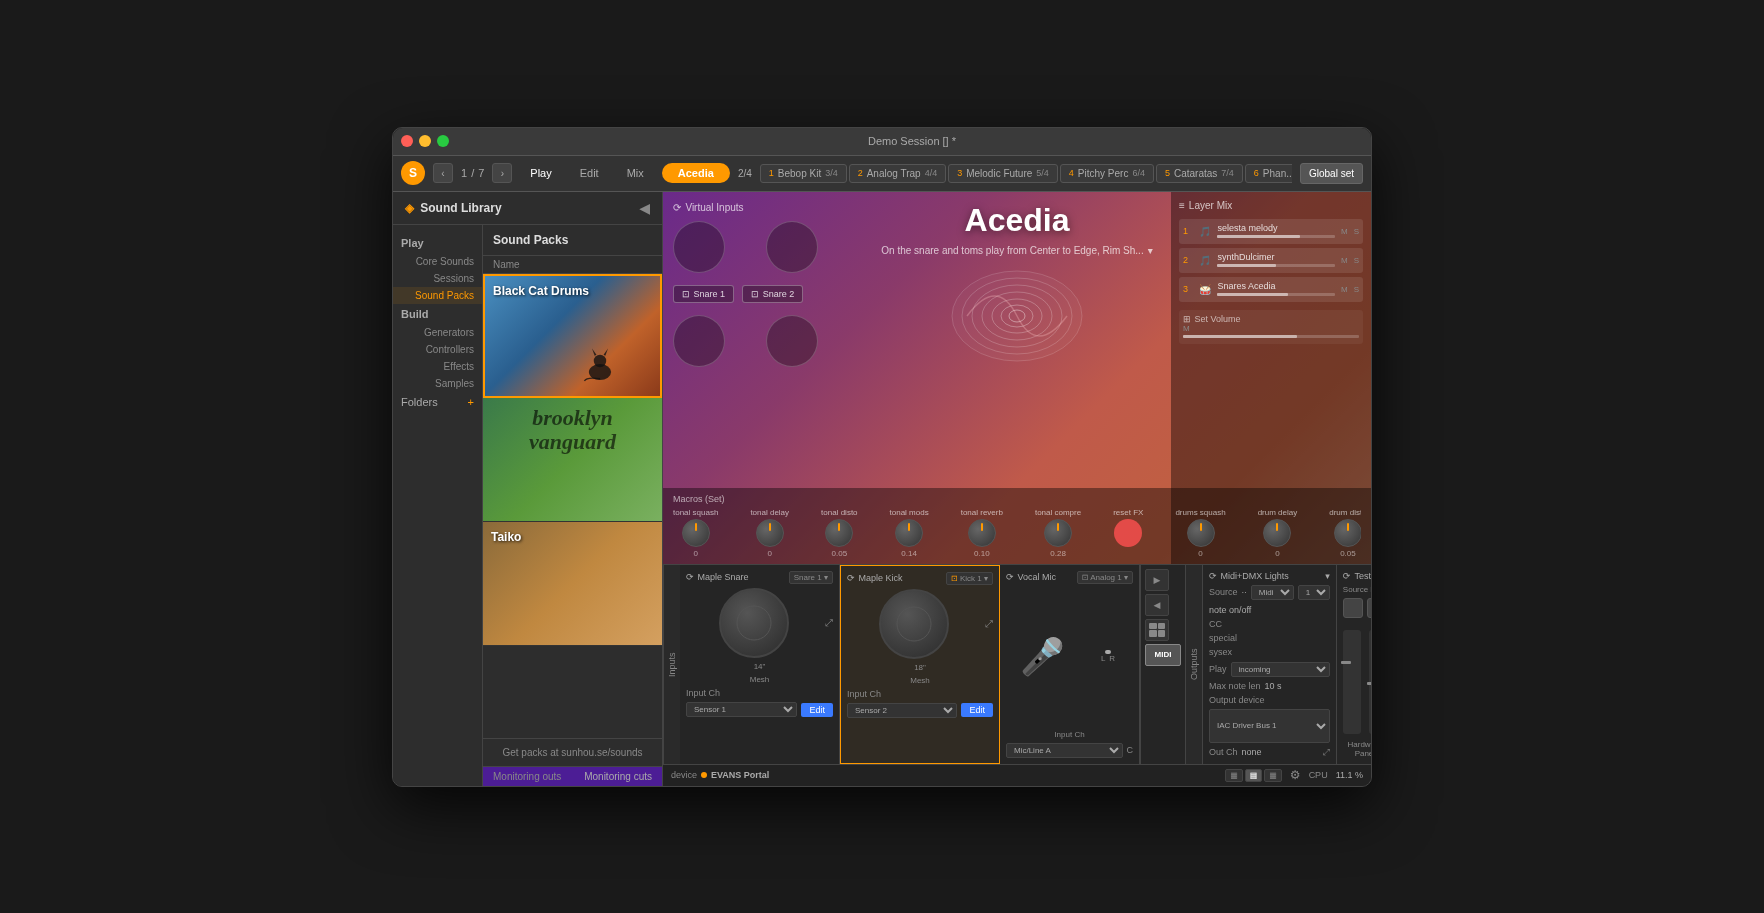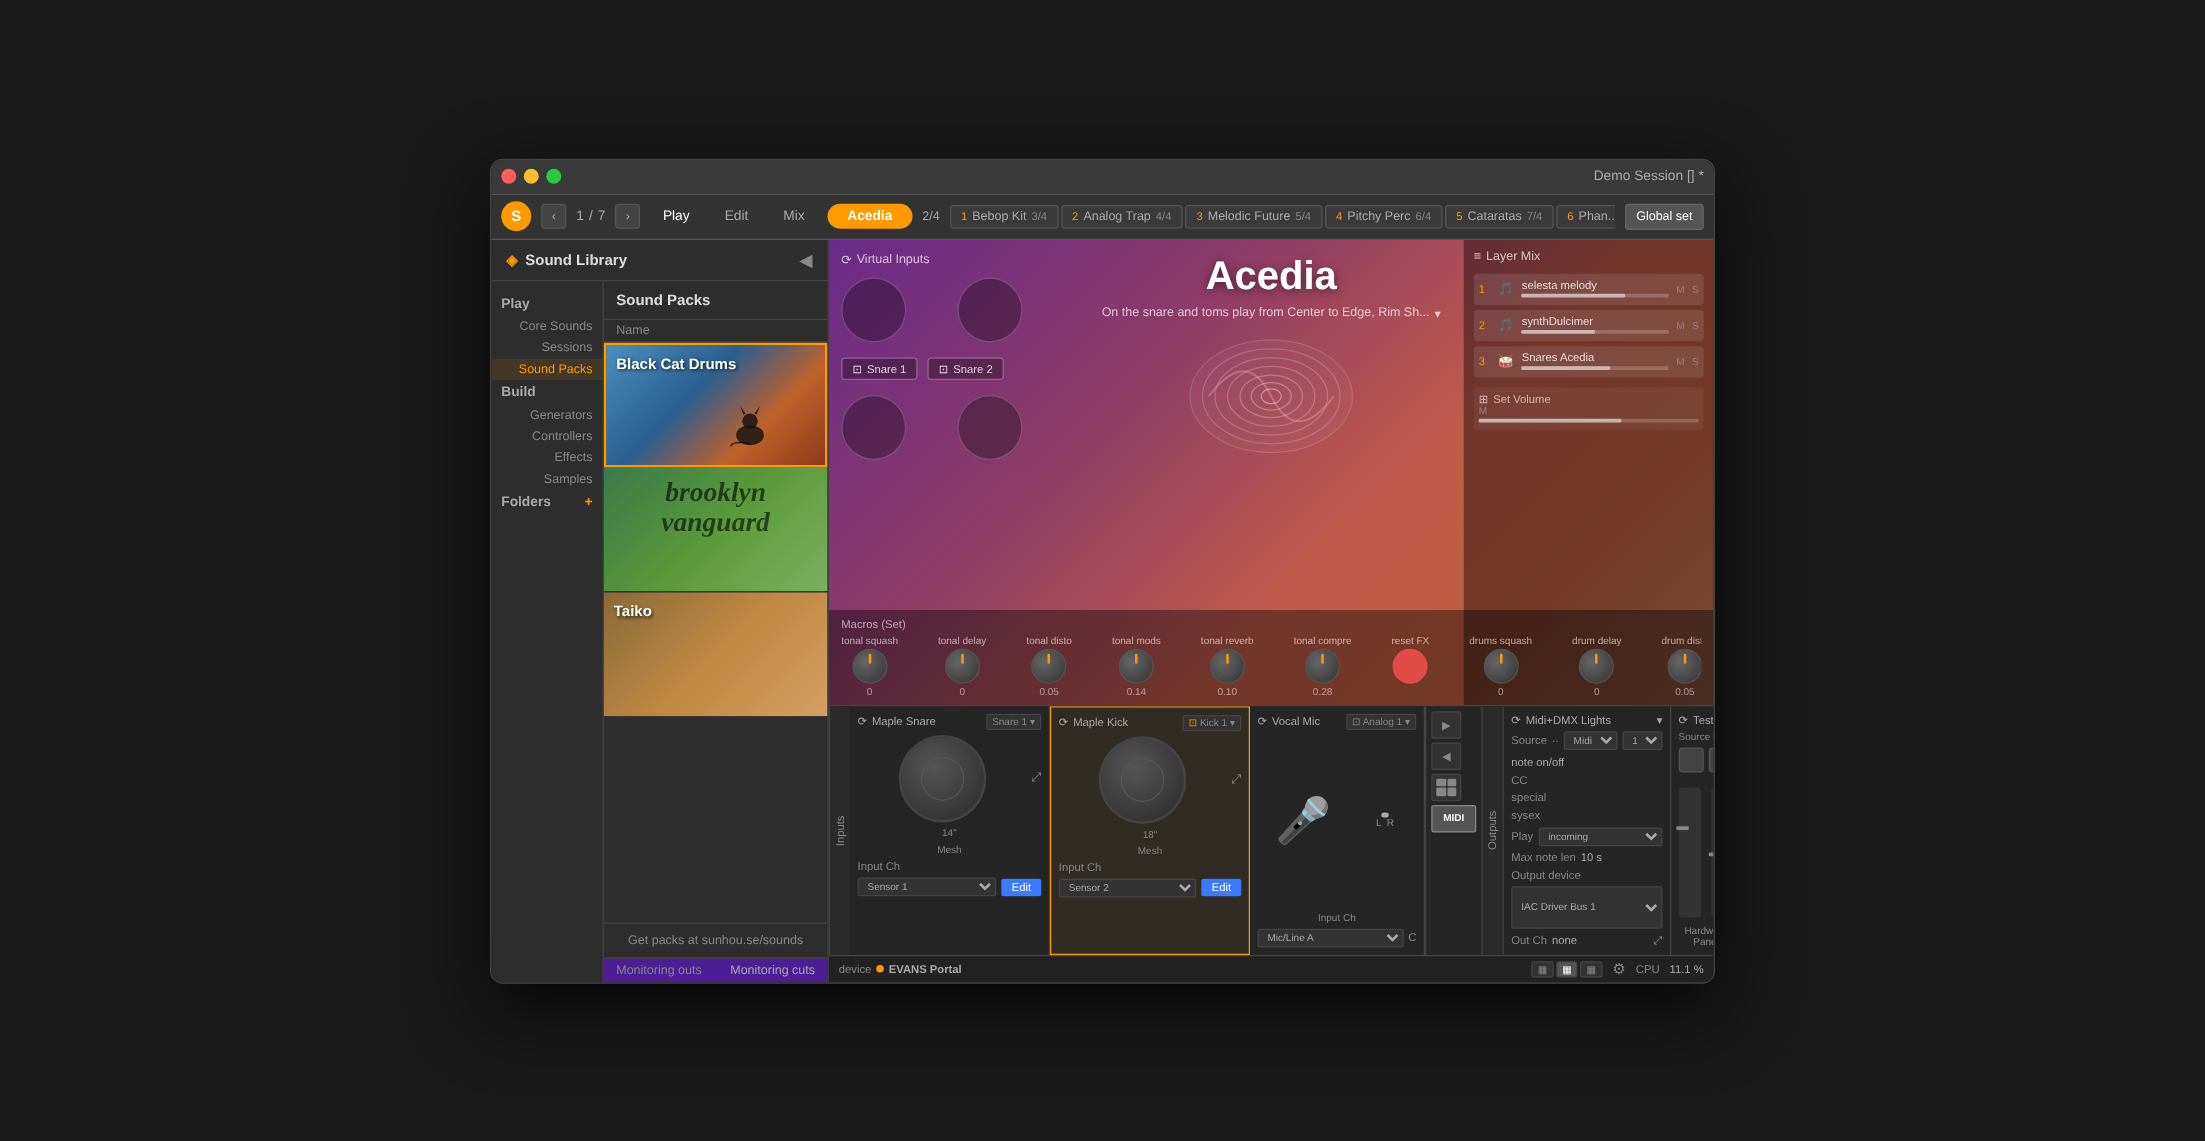--- a/index.html
+++ b/index.html
@@ -46,21 +46,21 @@
     }
     .traffic-light {
       width: 12px; height: 12px;
       border-radius: 50%;
     }
     .tl-red { background: #ff5f57; }
     .tl-yellow { background: #ffbd2e; }
     .tl-green { background: #28ca41; }
     .title-bar-center {
       flex: 1;
-      text-align: right;
+      text-align: center;
       font-size: 11px;
       color: #aaa;
     }
 
     
     .toolbar {
       height: 36px;
       background: #333;
       display: flex;
       align-items: center;
@@ -213,21 +213,20 @@
       color: #f90;
       background: rgba(255,153,0,0.1);
     }
     .nav-folders {
       padding: 4px 8px;
       font-size: 11px;
       color: #aaa;
       display: flex;
       align-items: center;
       justify-content: space-between;
-      font-weight: bold;
     }
     .sidebar-right {
       flex: 1;
       display: flex;
       flex-direction: column;
       overflow: hidden;
     }
     .sound-packs-header {
       padding: 8px 10px;
       font-size: 12px;
@@ -239,21 +238,21 @@
       padding: 3px 10px;
       font-size: 10px;
       color: #888;
       border-bottom: 1px solid #444;
     }
     .pack-list {
       flex: 1;
       overflow-y: auto;
     }
     .pack-item {
-      height: 100px;
+      height: 124px;
       position: relative;
       border-bottom: 1px solid #333;
       cursor: pointer;
       overflow: hidden;
     }
     .pack-item.active {
       border: 2px solid #f90;
     }
     .pack-item-label {
       position: absolute;

